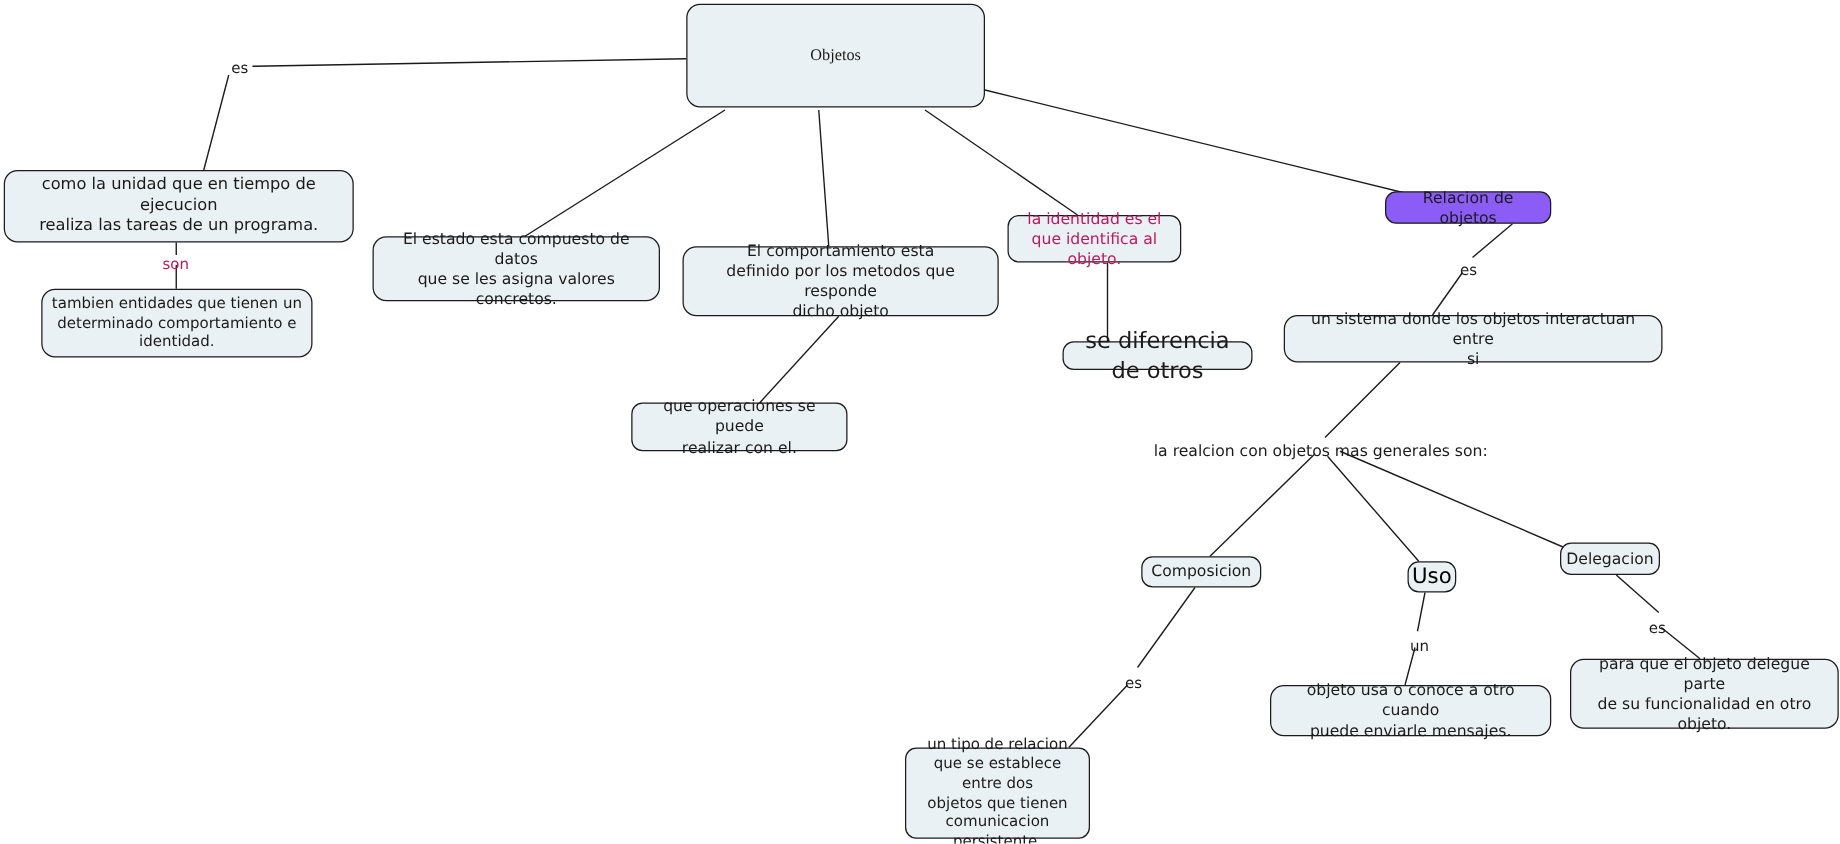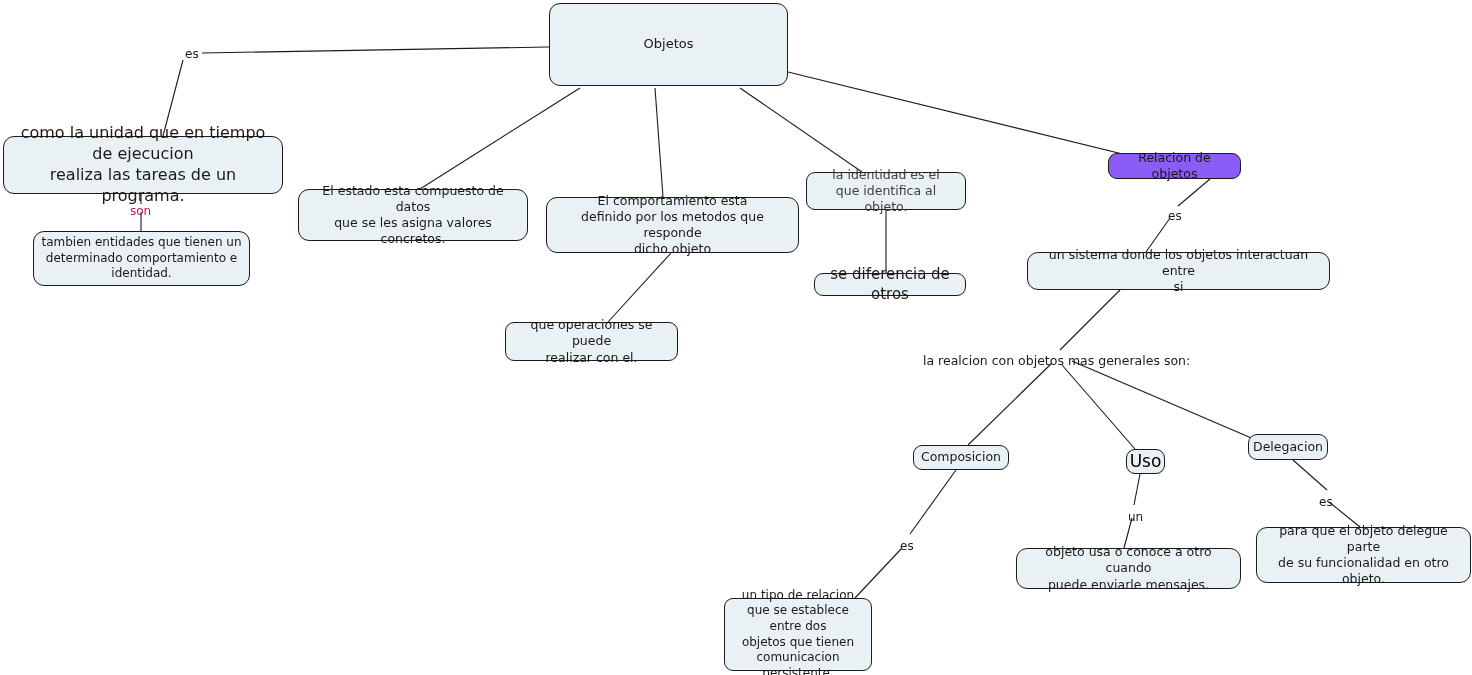--- a/index.html
+++ b/index.html
@@ -76,37 +76,37 @@
       <polyline points="1062,365 1135,449" fill="none" stroke="#1a1a1a" stroke-width="1.1"></polyline>
       <polyline points="1072,361 1256,440" fill="none" stroke="#1a1a1a" stroke-width="1.1"></polyline>
       <polyline points="956,470 910,534" fill="none" stroke="#1a1a1a" stroke-width="1.1"></polyline>
       <polyline points="902,548 855,598" fill="none" stroke="#1a1a1a" stroke-width="1.1"></polyline>
       <polyline points="1140,474 1134,505" fill="none" stroke="#1a1a1a" stroke-width="1.1"></polyline>
       <polyline points="1132,518 1124,548" fill="none" stroke="#1a1a1a" stroke-width="1.1"></polyline>
       <polyline points="1293,460 1327,490" fill="none" stroke="#1a1a1a" stroke-width="1.1"></polyline>
       <polyline points="1329,502 1360,527" fill="none" stroke="#1a1a1a" stroke-width="1.1"></polyline>
     </svg>
   <div id="node-layer">
-      <div class="node big" style="left: 549px; top: 3px; width: 239px; height: 83px; font-size: 13px; background: rgb(234, 241, 244); border-color: rgb(27, 27, 27); color: rgb(26, 26, 26);">Objetos</div>
-      <div class="node big" style="left: 3px; top: 136px; width: 280px; height: 58px; font-size: 16px; background: rgb(234, 241, 244); border-color: rgb(27, 27, 27); color: rgb(26, 26, 26);">como la unidad que en tiempo de ejecucion
+      <div class="node big" style="left: 549px; top: 3px; width: 239px; height: 83px; font-size: 13px; background: rgb(234, 241, 244); border-color: rgb(27, 27, 27); color: rgb(26, 26, 26); font-family: Liberation Serif, serif;">Objetos</div>
+      <div class="node big" style="left: 3px; top: 136px; width: 280px; height: 58px; font-size: 13px; background: rgb(234, 241, 244); border-color: rgb(27, 27, 27); color: rgb(26, 26, 26);">como la unidad que en tiempo de ejecucion
 realiza las tareas de un programa.</div>
       <div class="node big" style="left: 33px; top: 231px; width: 217px; height: 55px; font-size: 12px; background: rgb(234, 241, 244); border-color: rgb(27, 27, 27); color: rgb(26, 26, 26);">tambien entidades que tienen un
 determinado comportamiento e
 identidad.</div>
       <div class="node big" style="left: 298px; top: 189px; width: 230px; height: 52px; font-size: 12.5px; background: rgb(234, 241, 244); border-color: rgb(27, 27, 27); color: rgb(26, 26, 26);">El estado esta compuesto de datos
 que se les asigna valores
 concretos.</div>
       <div class="node big" style="left: 546px; top: 197px; width: 253px; height: 56px; font-size: 12.5px; background: rgb(234, 241, 244); border-color: rgb(27, 27, 27); color: rgb(26, 26, 26);">El comportamiento esta
 definido por los metodos que responde
 dicho objeto</div>
       <div class="node" style="left: 505px; top: 322px; width: 173px; height: 39px; font-size: 12.5px; background: rgb(234, 241, 244); border-color: rgb(27, 27, 27); color: rgb(26, 26, 26);">que operaciones se puede
 realizar con el.</div>
-      <div class="node" style="left: 806px; top: 172px; width: 160px; height: 38px; font-size: 12.5px; background: rgb(234, 241, 244); border-color: rgb(27, 27, 27); color: #404040;">la identidad es el
+      <div class="node" style="left: 806px; top: 172px; width: 139px; height: 38px; font-size: 12.5px; background: rgb(234, 241, 244); border-color: rgb(27, 27, 27); color: #be185d;">la identidad es el
 que identifica al objeto.</div>
-      <div class="node" style="left: 814px; top: 273px; width: 152px; height: 23px; font-size: 15px; background: rgb(234, 241, 244); border-color: rgb(27, 27, 27); color: rgb(26, 26, 26);">se diferencia de otros</div>
+      <div class="node" style="left: 850px; top: 273px; width: 152px; height: 23px; font-size: 18px; background: rgb(234, 241, 244); border-color: rgb(27, 27, 27); color: rgb(26, 26, 26);">se diferencia de otros</div>
       <div class="node" style="left: 1108px; top: 153px; width: 133px; height: 26px; font-size: 12.5px; background: #8b5cf6; border-color: rgb(27, 27, 27); color: rgb(26, 26, 26);">Relacion de objetos</div>
       <div class="node big" style="left: 991px; top: 252px; width: 303px; height: 38px; font-size: 12.5px; background: rgb(234, 241, 244); border-color: rgb(27, 27, 27); color: rgb(26, 26, 26); margin-left: 36px;">un sistema donde los objetos interactuan entre
 si</div>
       <div class="node" style="left: 913px; top: 445px; width: 96px; height: 25px; font-size: 12.5px; background: rgb(234, 241, 244); border-color: rgb(27, 27, 27); color: rgb(26, 26, 26);">Composicion</div>
       <div class="node" style="left: 1126px; top: 449px; width: 39px; height: 25px; font-size: 17px; background: rgb(234, 241, 244); border-color: rgb(27, 27, 27); color: #000000;">Uso</div>
       <div class="node" style="left: 1248px; top: 434px; width: 80px; height: 26px; font-size: 12.5px; background: rgb(234, 241, 244); border-color: rgb(27, 27, 27); color: rgb(26, 26, 26);">Delegacion</div>
       <div class="node" style="left: 724px; top: 598px; width: 148px; height: 73px; font-size: 12px; background: rgb(234, 241, 244); border-color: rgb(27, 27, 27); color: rgb(26, 26, 26);">un tipo de relacion
 que se establece entre dos
 objetos que tienen
 comunicacion persistente.</div>

